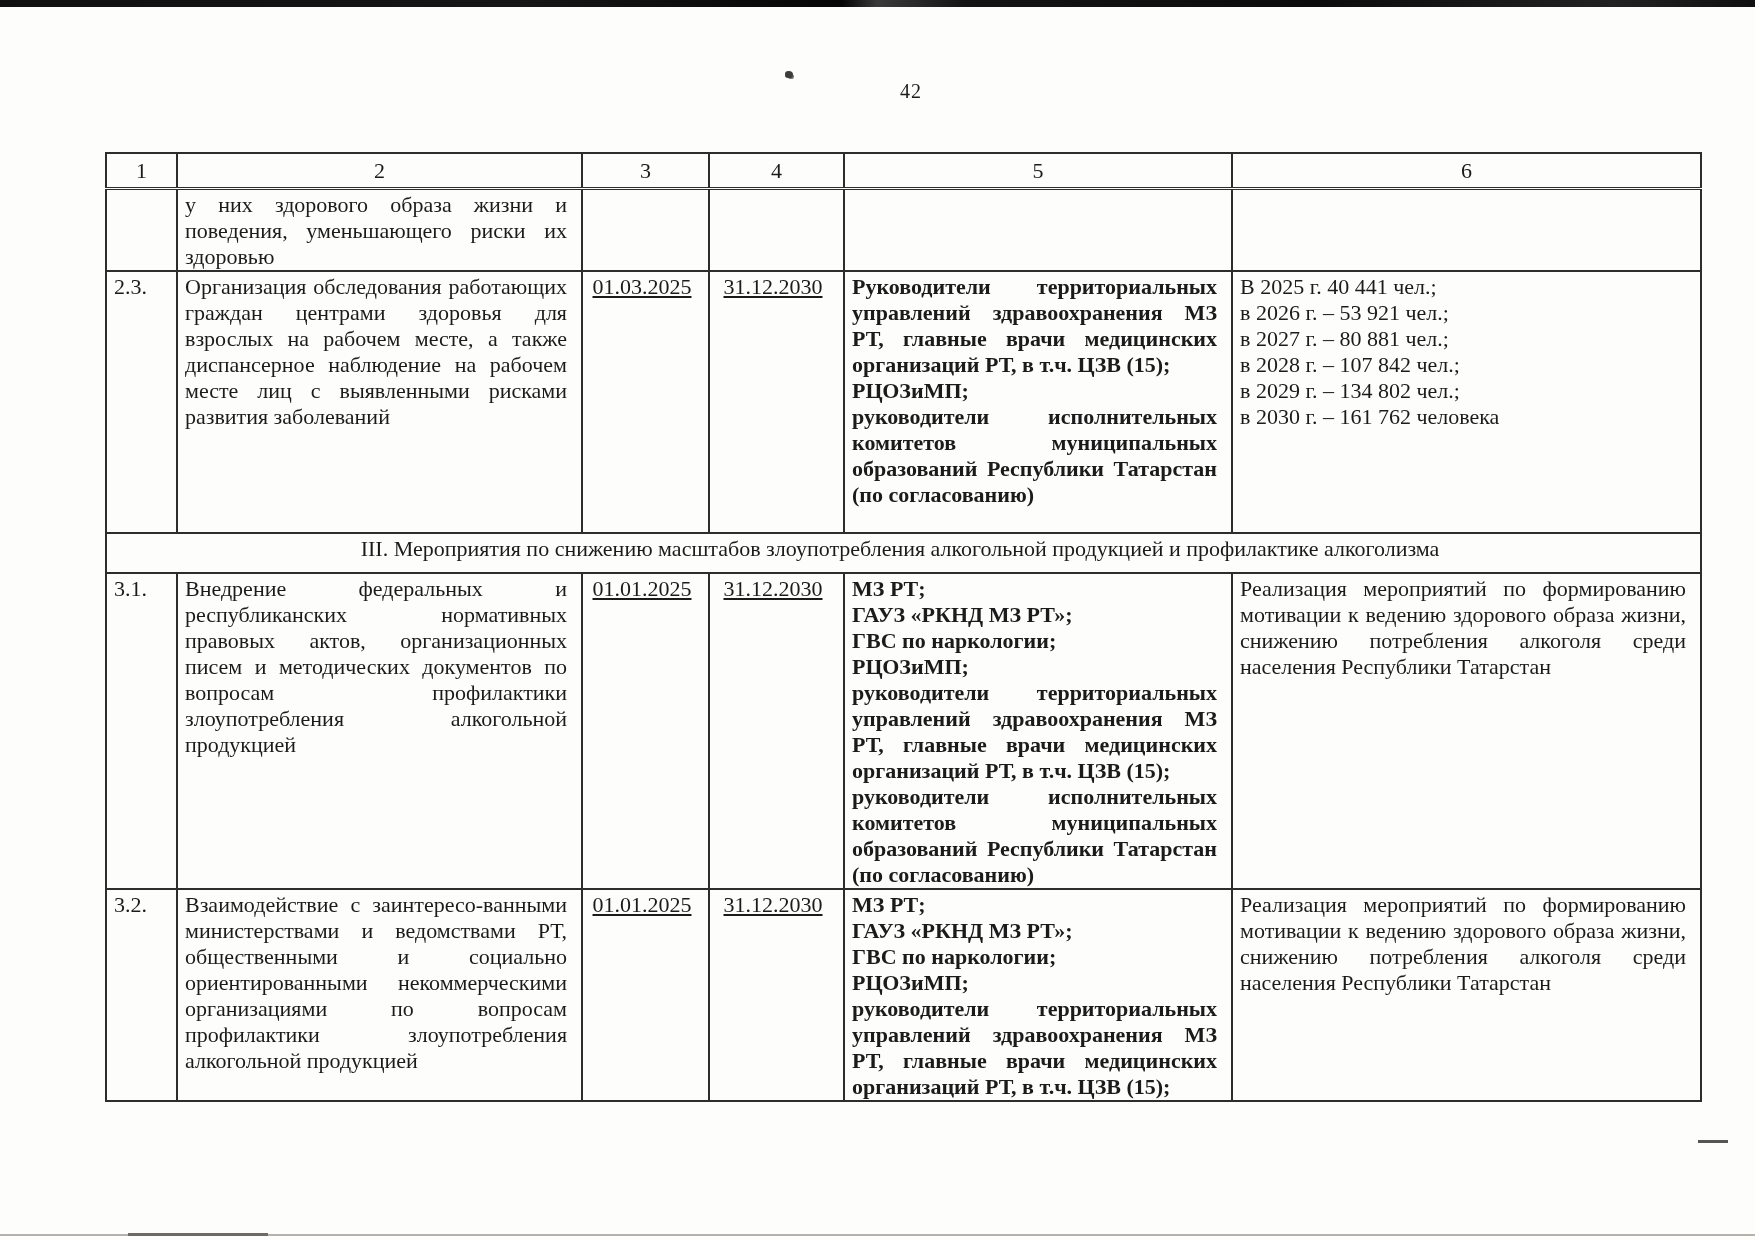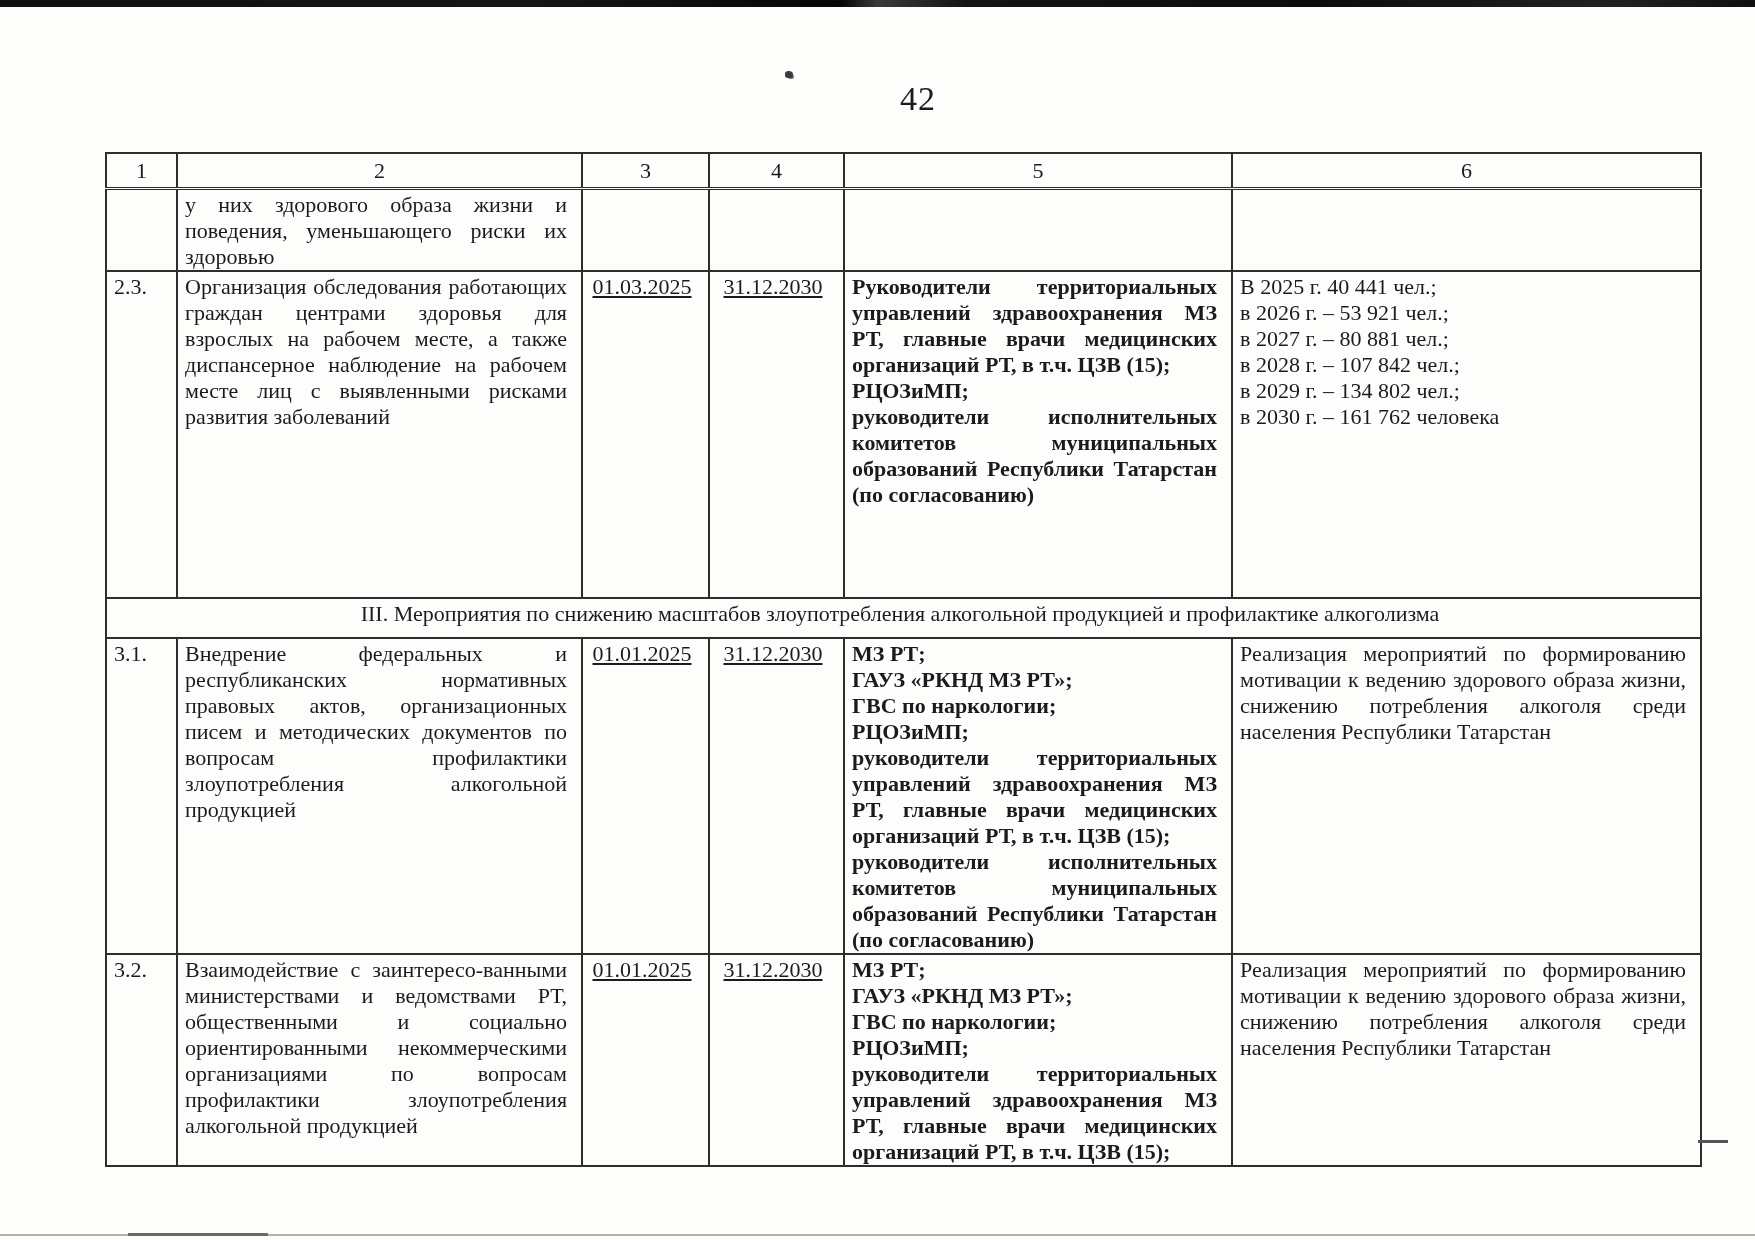--- a/index.html
+++ b/index.html
@@ -31,21 +31,21 @@
     position: absolute; left: 128px; top: 1233px; width: 140px; height: 3px;
     background: #6e6b67;
   }
   .table-bottom-ext {
     position: absolute; left: 1698px; top: 1140px; width: 30px; height: 3px;
     background: #555;
   }
 
   .page-number {
     position: absolute; left: 900px; top: 80px;
-    font-size: 34px; letter-spacing: 1px;
+    font-size: 20px; letter-spacing: 1px;
   }
 
   table.doc-table {
     position: absolute; left: 105px; top: 152px;
     width: 1595px; table-layout: fixed;
     border-collapse: collapse;
   }
   table.doc-table td {
     border: 2px solid #2e2d2c;
     vertical-align: top;
@@ -102,21 +102,21 @@
 
     <tr style="height:80px">
       <td class="cell-num"></td>
       <td class="cell-activity">у них здорового образа жизни и поведения, уменьшающего риски их здоровью</td>
       <td class="cell-date"></td>
       <td class="cell-date"></td>
       <td class="cell-exec"></td>
       <td class="cell-result"></td>
     </tr>
 
-    <tr style="height:327px">
+    <tr style="height:262px">
       <td class="cell-num">2.3.</td>
       <td class="cell-activity">Организация обследования работающих граждан центрами здоровья для взрослых на рабочем месте, а также диспансерное наблюдение на рабочем месте лиц с выявленными рисками развития заболеваний</td>
       <td class="cell-date">01.03.2025</td>
       <td class="cell-date">31.12.2030</td>
       <td class="cell-exec">Руководители территориальных управлений здравоохранения МЗ РТ, главные врачи медицинских организаций РТ, в т.ч. ЦЗВ (15);
 РЦОЗиМП;
 руководители исполнительных комитетов муниципальных образований Республики Татарстан (по согласованию)</td>
       <td class="cell-result">В 2025 г. 40 441 чел.;
 в 2026 г. – 53 921 чел.;
 в 2027 г. – 80 881 чел.;

